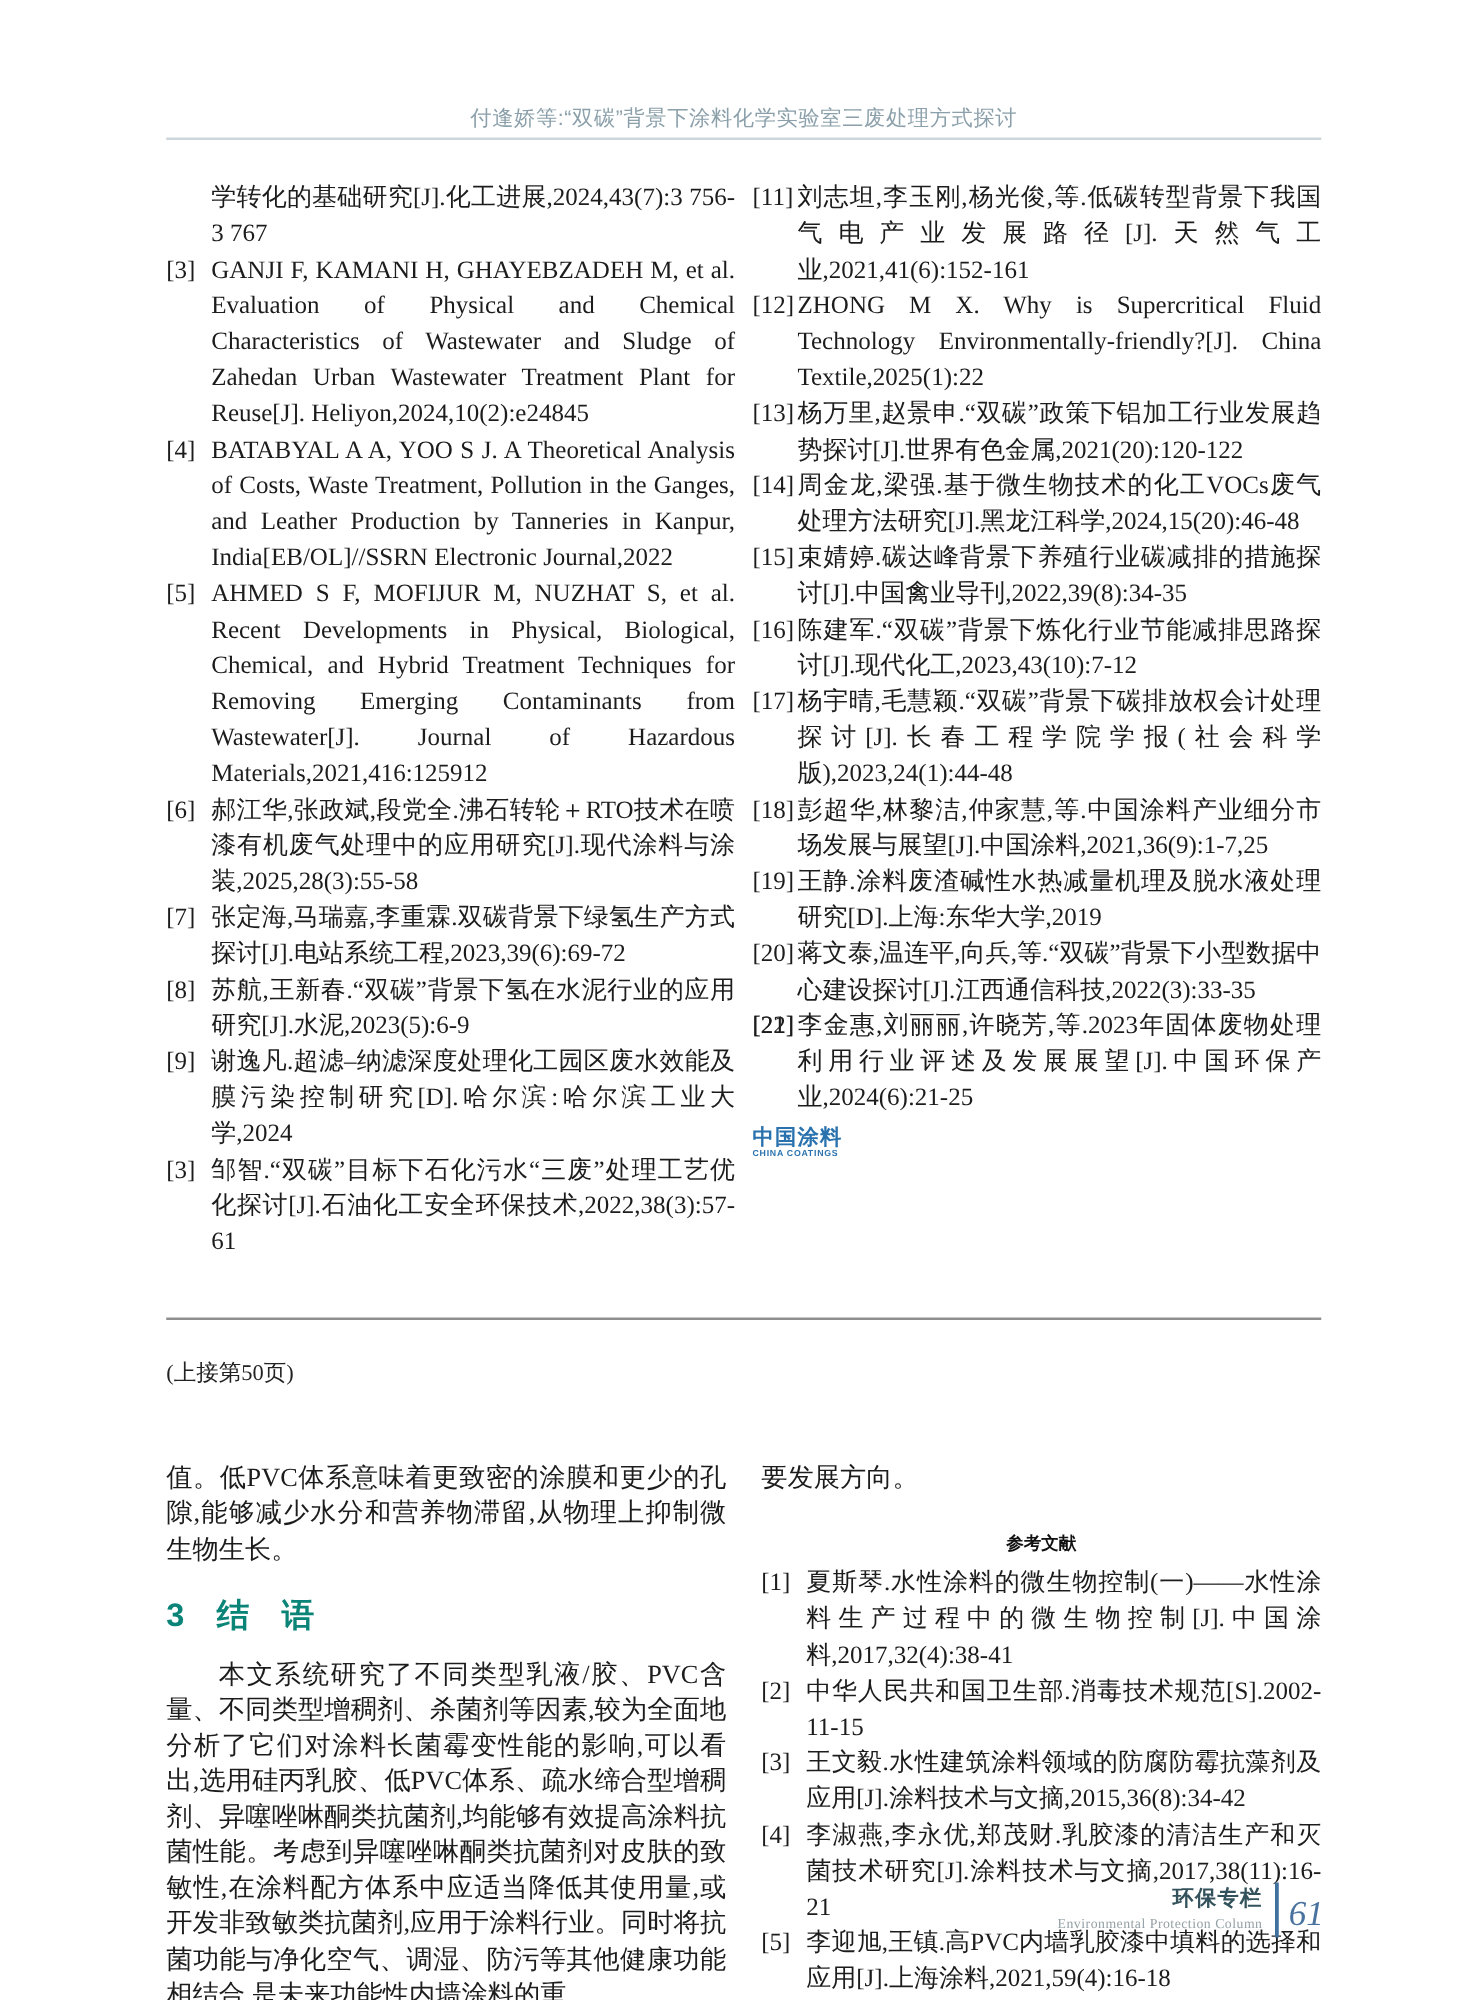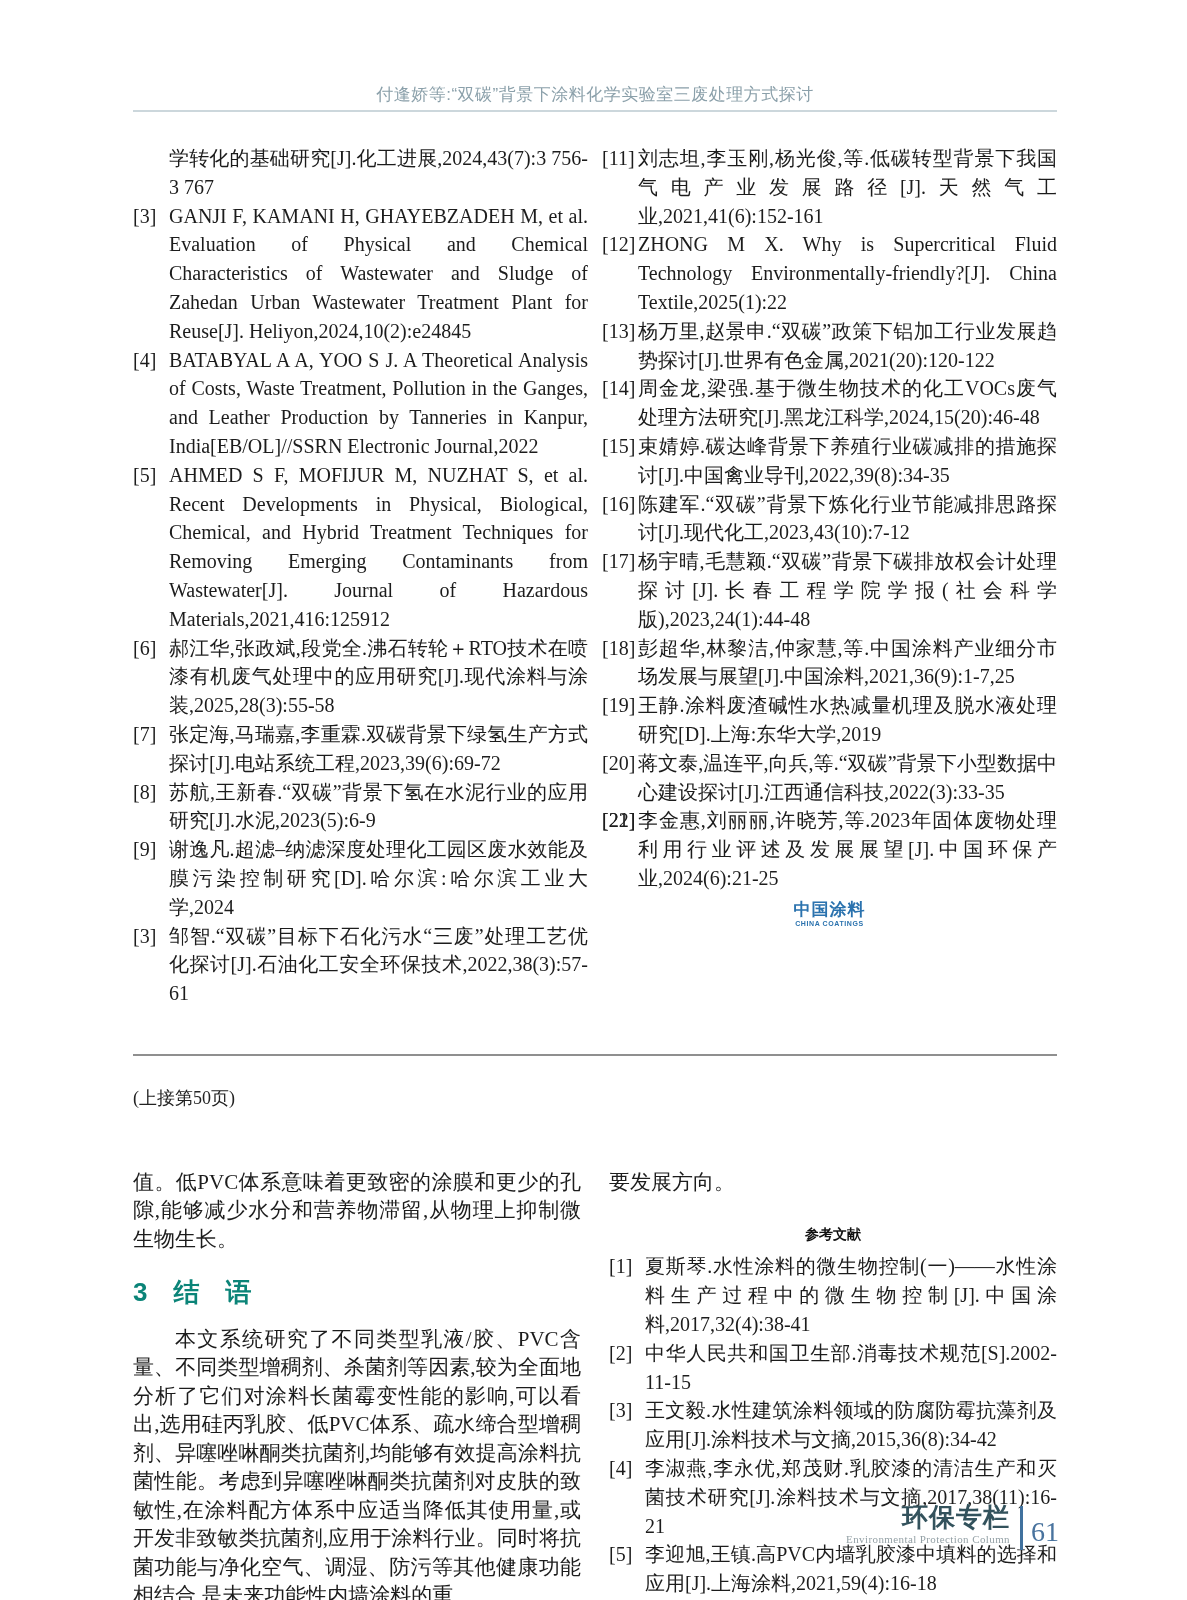--- a/index.html
+++ b/index.html
@@ -27,21 +27,21 @@
   .refcol{flex:1;min-width:0;}
   .ref{
     position:relative;
     padding-left:36px;
     font-size:20px;line-height:28.8px;
     text-align:justify;
   }
   .ref .num{position:absolute;left:0;top:0;}
 
   
-  .logo-block{margin-top:8px;text-align:center;line-height:1;}
+  .logo-block{margin-top:8px;text-align:left;line-height:1;}
   .logo-cn{
     font-family:"Liberation Sans","DejaVu Sans",sans-serif;
     font-weight:bold;font-size:17px;color:#2a72ae;letter-spacing:1px;
   }
   .logo-en{
     font-family:"Liberation Sans","DejaVu Sans",sans-serif;
     font-weight:bold;font-size:7px;color:#2a72ae;letter-spacing:.6px;margin-top:2px;
   }
 
   
@@ -68,29 +68,29 @@
   }
   .refs-bottom .ref{font-size:20px;line-height:28.8px;}
 
   
   .page-footer{
     position:absolute;right:128px;bottom:50px;
     display:flex;align-items:flex-start;
   }
   .footer-labels{text-align:right;margin-right:10px;padding-top:2px;}
   .footer-cn{
-    font-family:Liberation Mono, monospace;
-    font-weight:bold;font-size:26px;color:#33525c;letter-spacing:1px;line-height:22px;
+    font-family:Liberation Sans, sans-serif;
+    font-weight:bold;font-size:17px;color:#33525c;letter-spacing:1px;line-height:22px;
   }
   .footer-en{
     font-size:11px;color:#94a1a6;letter-spacing:.4px;margin-top:3px;
   }
   .footer-bar{width:3px;height:44px;background:#40719e;margin-right:8px;}
   .footer-num{
-    font-size:28px;color:#49739e;line-height:1;padding-top:12px;
+    font-size:28px;color:#49739e;line-height:1;padding-top:12px;font-style:italic;
   }
 </style>
 </head>
 <body>
 
 <div class="page">
 
   <div class="hdr">
     <div class="running-title">付逢娇等:“双碳”背景下涂料化学实验室三废处理方式探讨</div>
     <hr class="header-rule">

